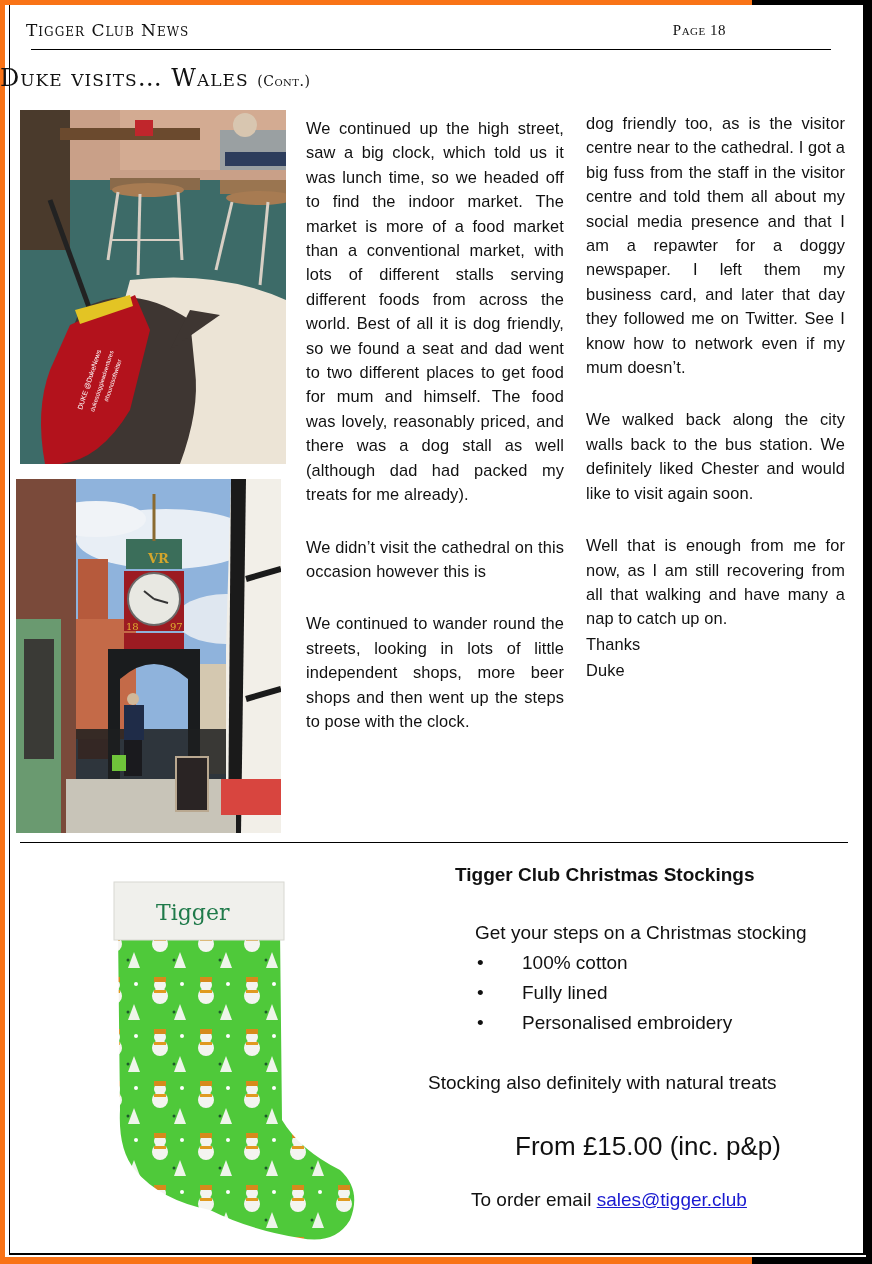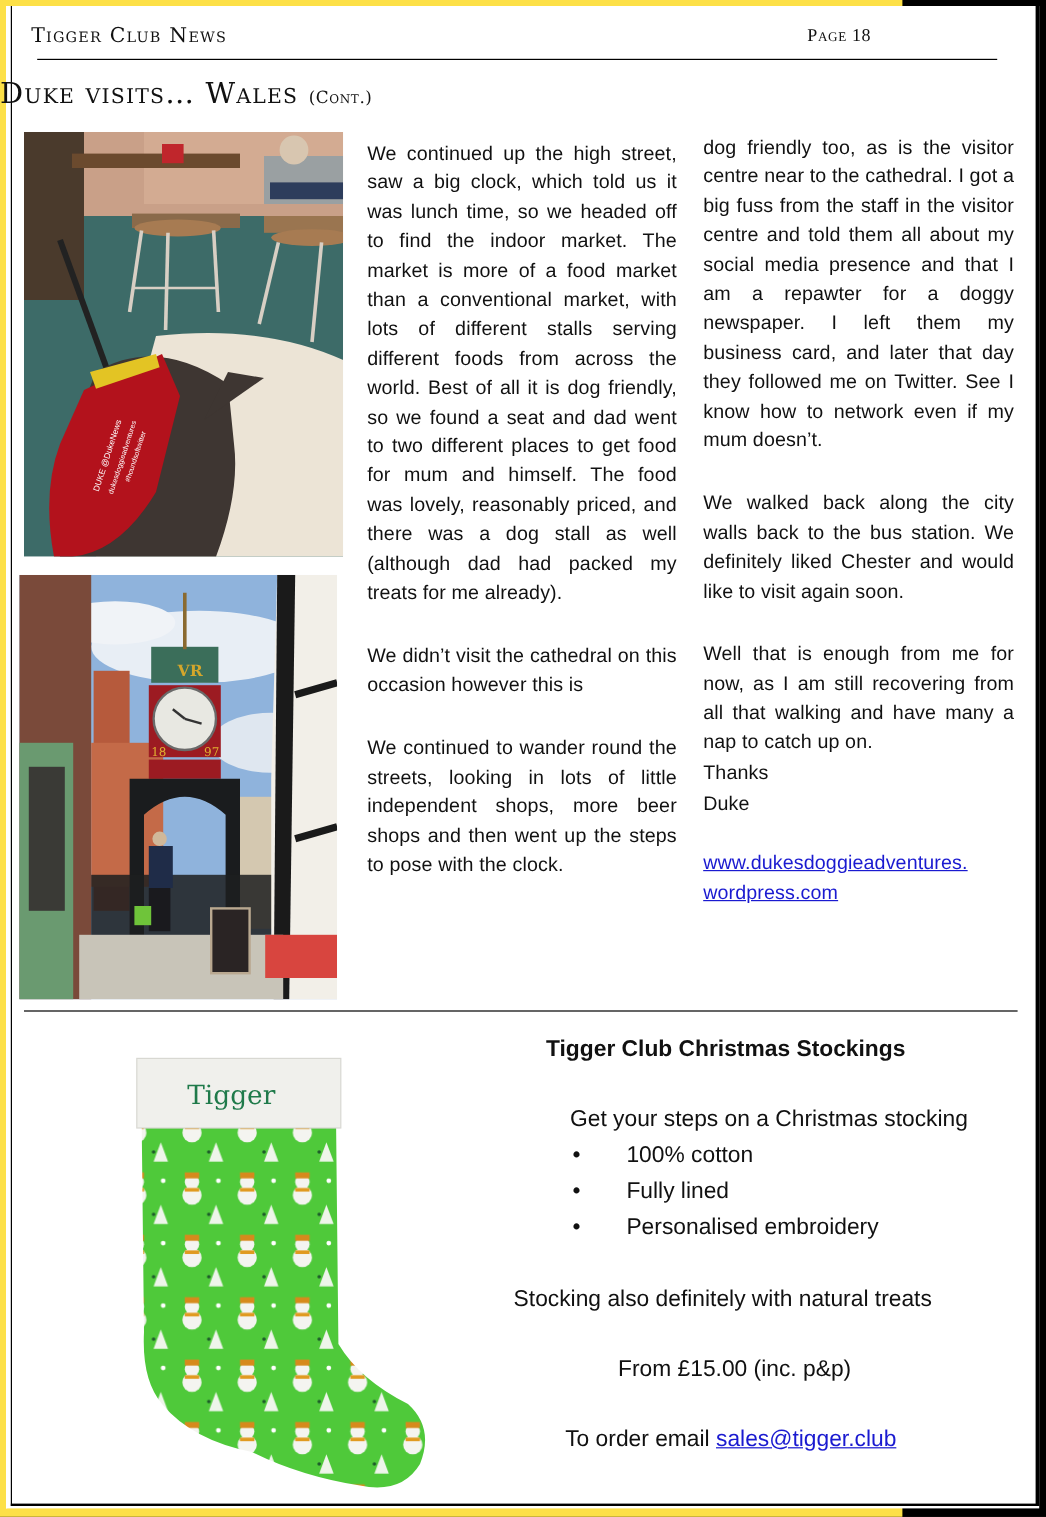--- a/index.html
+++ b/index.html
@@ -1,19 +1,19 @@
 <!DOCTYPE html>
 <html><head>
 <meta charset="utf-8">
 <style>
   * { box-sizing: border-box; margin: 0; padding: 0; }
   html, body { width: 872px; height: 1264px; background: #000; overflow: hidden; }
   .page {
     position: absolute; left: 0; top: 0; width: 752px; height: 1264px;
-    background: #fde047;
+    background: #f97316;
   }
   .sheet {
     position: absolute; left: 5px; top: 5px; width: 861px; height: 1252px;
     background: #fff;
     border-left: 1px solid #fff;
   }
   .inner-border {
     position: absolute; left: 3px; top: 0; width: 857px; height: 1250px;
     border-left: 1px solid #000; border-right: 3px solid #000; border-bottom: 2px solid #000;
   }
@@ -57,21 +57,21 @@
   .ad {
     position: absolute; left: 420px; top: 860px; width: 440px;
     font-family: "Liberation Sans", sans-serif; color: #111;
   }
   .ad-title { position: absolute; left: 35px; top: 4px; font-size: 19px; font-weight: bold; white-space: nowrap; }
   .ad-intro { position: absolute; left: 55px; top: 62px; font-size: 19px; white-space: nowrap; }
   .ad-list { position: absolute; left: 55px; top: 92px; list-style: none; }
   .ad-list li { font-size: 19px; height: 30px; white-space: nowrap; position: relative; padding-left: 47px; }
   .ad-list li .bullet { position: absolute; left: 2px; top: 0; }
   .ad-avail { position: absolute; left: 8px; top: 212px; font-size: 19px; white-space: nowrap; }
-  .ad-price { position: absolute; left: 95px; top: 271px; font-size: 19px; white-space: nowrap; }
+  .ad-price { position: absolute; left: 95px; top: 271px; font-size: 26px; white-space: nowrap; }
   .ad-order { position: absolute; left: 51px; top: 329px; font-size: 19px; white-space: nowrap; }
   .ad-order a { color: #1a1ad0; text-decoration: underline; }
 </style>
 </head>
 <body>
 
 <div class="page">
   <div class="sheet">
     <div class="inner-border"></div>
   </div>
@@ -161,24 +161,20 @@
     <p>We didn’t visit the cathedral on this occasion however this is</p>
     <p>We continued to wander round the streets, looking in lots of little independent shops, more beer shops and then went up the steps to pose with the clock.</p>
   </div>
 
   <div class="col col2">
     <p>dog friendly too, as is the visitor centre near to the cathedral.  I got a big fuss from the staff in the visitor centre and told them all about my social media presence and that I am a repawter for a doggy newspaper.  I left them my business card, and later that day they followed me on Twitter.  See I know how to network even if my mum doesn’t.</p>
     <p>We walked back along the city walls back to the bus station. We definitely liked Chester and would like to visit again soon.</p>
     <p class="tight">Well that is enough from me for now, as I am still recovering from all that walking and have many a nap to catch up on.</p>
     <div style="line-height:26px;">Thanks</div>
     <div style="line-height:26px; margin-bottom:24px;">Duke</div>
-    <a href="#" style="display:block; text-align:left; line-height:25px;">
-      <span>www.dukesdoggieadventures.</span><br>
-      <span>wordpress.com</span>
-    </a>
   </div>
 
   <div class="section-rule"></div>
 
   <div class="stocking">
     <svg width="260" height="380" viewBox="0 0 260 380">
       <defs>
         <pattern id="snow" x="0" y="0" width="46" height="52" patternUnits="userSpaceOnUse">
           <rect width="46" height="52" fill="#4fc93a"></rect>
           <circle cx="14" cy="22" r="8" fill="#f4f4f0"></circle>

